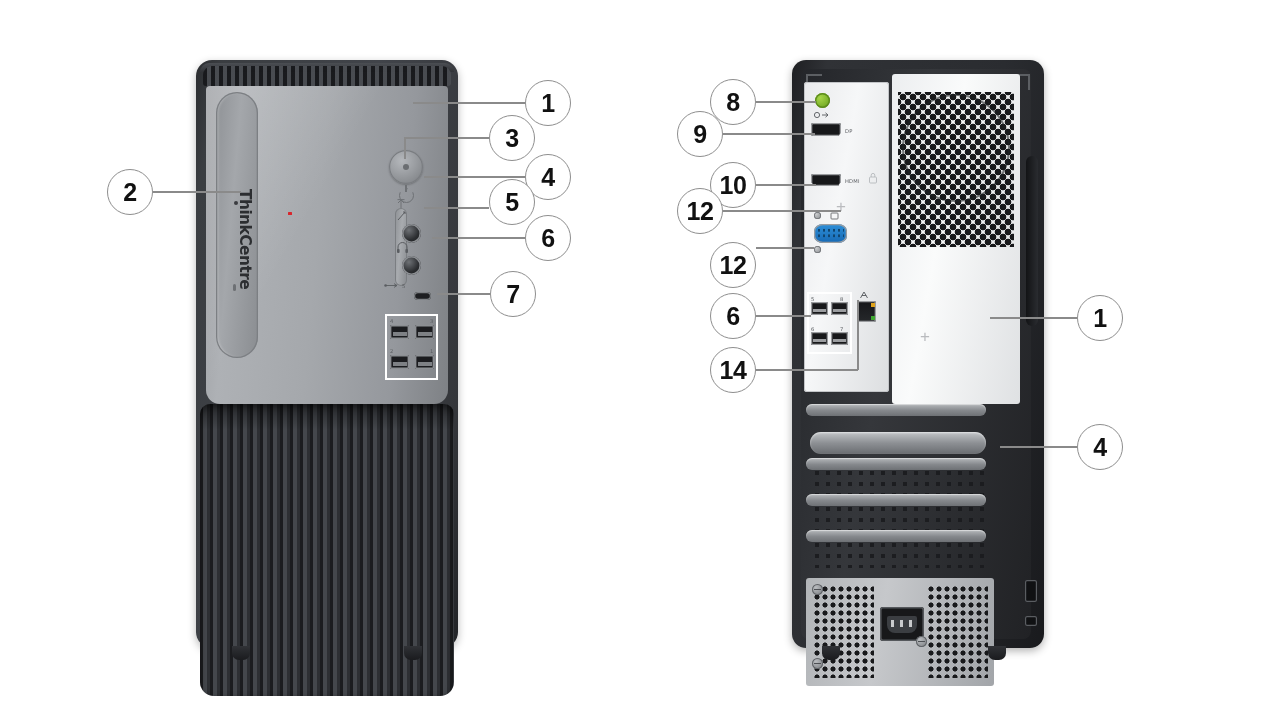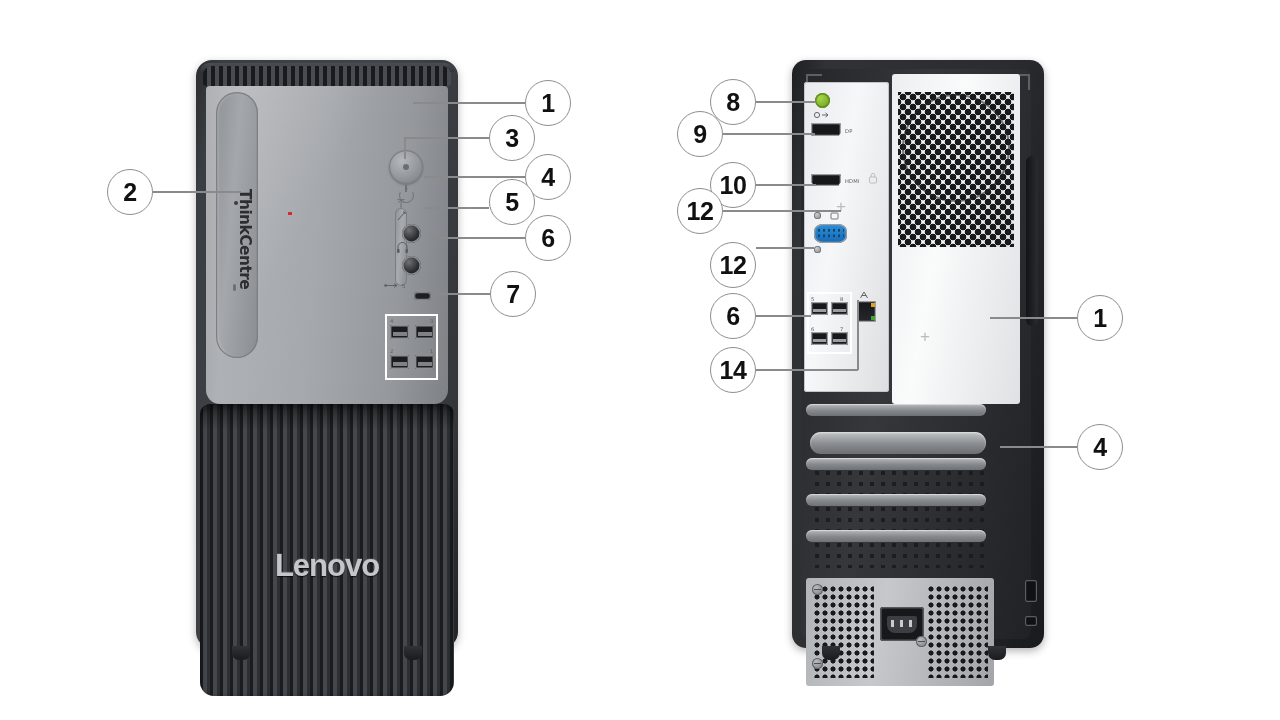--- a/index.html
+++ b/index.html
@@ -245,21 +245,20 @@
     <div class="usb-p" style="left:219px;top:295px;"></div>
 
     <div class="intel">
       <span class="intel-t">intel</span>
       <span class="intel-c">CORE</span>
       <span class="intel-i">i7</span>
     </div>
 
     <div class="ribs"></div>
     <div class="ribs-top-shade"></div>
-    <div class="lenovo">Lenovo</div>
     <div class="foot" style="left:36px;"></div>
     <div class="foot" style="left:208px;"></div>
   </div>
 
   <div id="rear">
     <div class="rear-body"></div>
     <div class="rear-inner"></div>
     <div class="corner-arrow" style="left:14px;top:14px;"></div>
     <div class="corner-arrow" style="right:14px;top:14px;transform:rotate(90deg);"></div>
 

